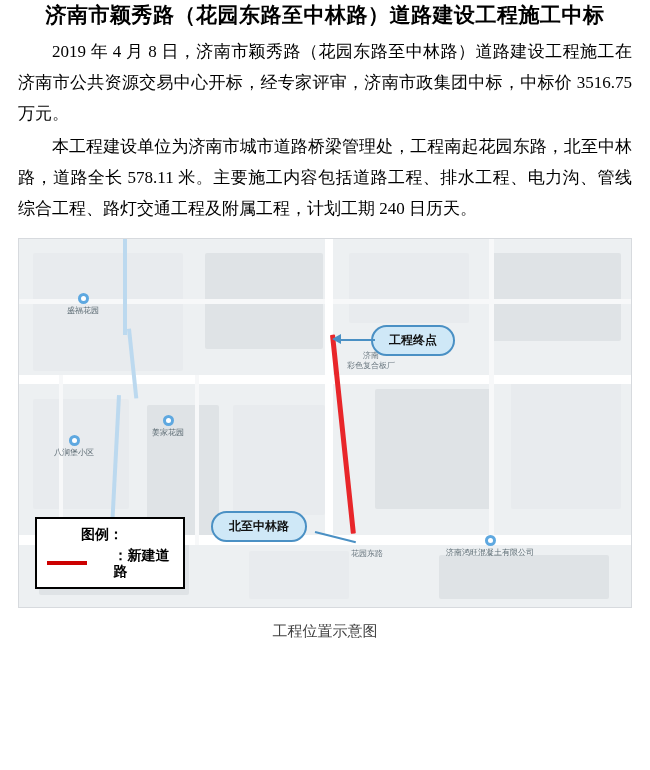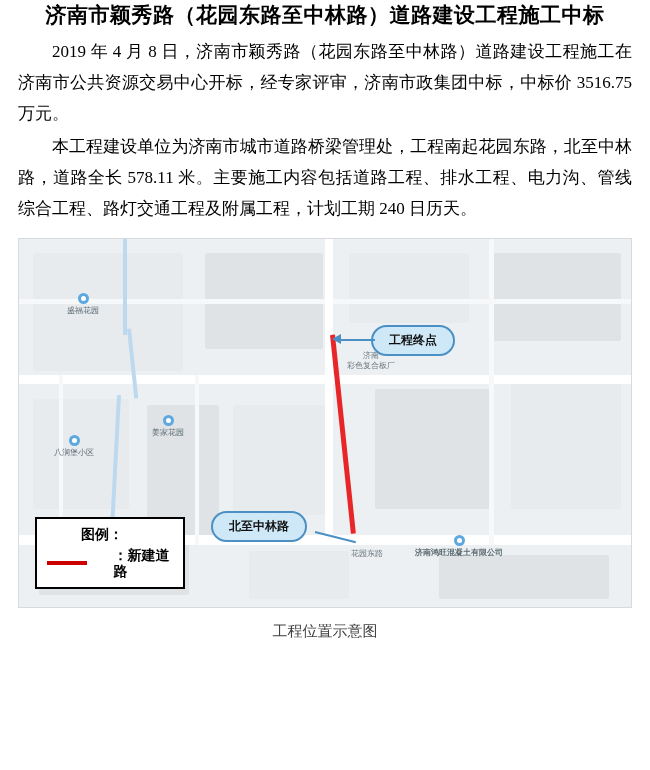--- a/index.html
+++ b/index.html
@@ -242,21 +242,21 @@
       <span>盛福花园</span>
     </div>
     <div class="poi" style="left:55px; top:196px;">
       <span class="dot"></span>
       <span>八涧堡小区</span>
     </div>
     <div class="poi" style="left:149px; top:176px;">
       <span class="dot"></span>
       <span>姜家花园</span>
     </div>
-    <div class="poi" style="left:440px; top:296px; width:120px; margin-left:-60px;font-weight:bold;">
+    <div class="poi" style="left:471px; top:296px; width:120px; margin-left:-60px;">
       <span class="dot"></span>
       <span>济南鸿旺混凝土有限公司</span>
     </div>
 
     <div class="label-plain" style="left:352px; top:112px; white-space:pre-line;">济南
 彩色复合板厂</div>
     <div class="label-plain" style="left:348px; top:310px;">花园东路</div>
 
     <div class="callout" style="left:352px; top:86px;">工程终点</div>
     <div class="leader" style="left:322px; top:100px; width:34px;"></div>

